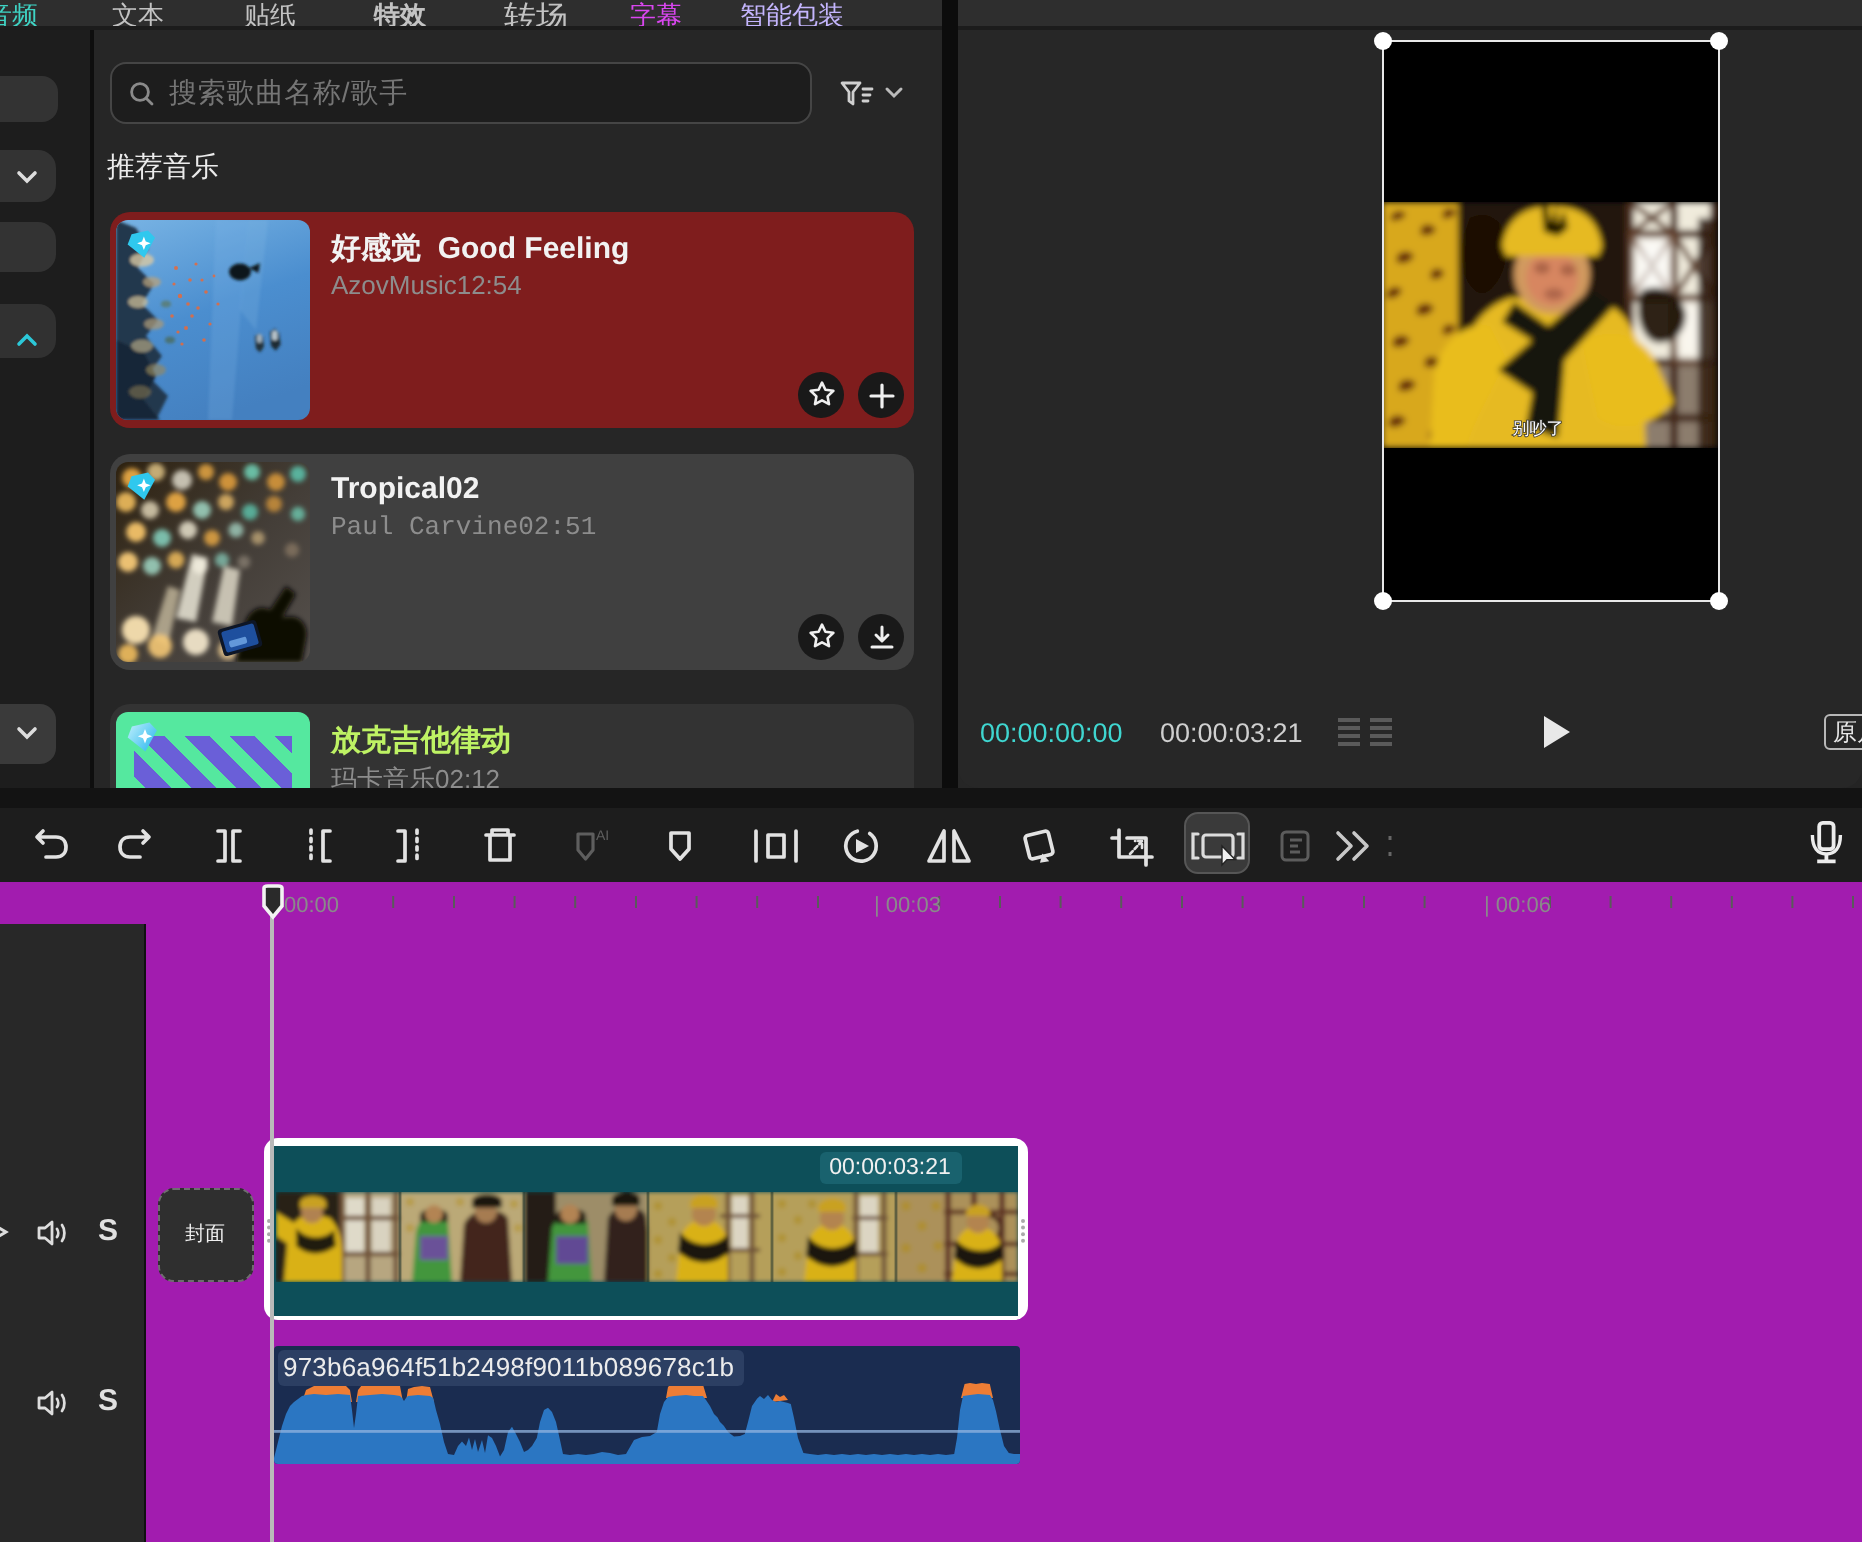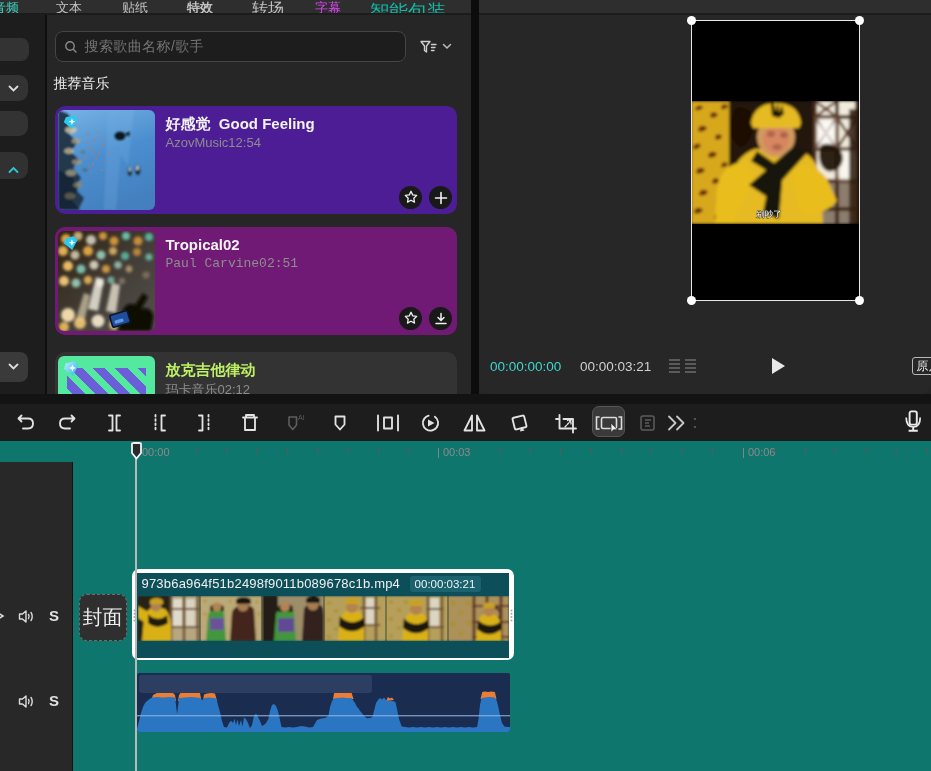--- a/index.html
+++ b/index.html
@@ -12,21 +12,21 @@
 <body>
 <div id="app">
 
 <div class="abs" id="menubar" style="left:0;top:0;width:471px;height:15px;background:#2e2e2e;border-bottom:2px solid #1c1c1c;overflow:hidden;">
   <span class="abs" style="left:-7px;top:-1px;font-size:13px;color:#3fd3c4;">音频</span>
   <span class="abs" style="left:56px;top:-1px;font-size:13px;color:#c2c2c2;">文本</span>
   <span class="abs" style="left:122px;top:-1px;font-size:13px;color:#c2c2c2;">贴纸</span>
   <span class="abs" style="left:187px;top:-1px;font-size:13px;color:#c2c2c2;font-weight:bold;">特效</span>
   <span class="abs" style="left:252px;top:-1px;font-size:16px;color:#c2c2c2;">转场</span>
   <span class="abs" style="left:315px;top:-1px;font-size:13px;color:#d946ef;">字幕</span>
-  <span class="abs" style="left:370px;top:-1px;font-size:19px;color:#14b8a6;">智能包装</span>
+  <span class="abs" style="left:370px;top:-1px;font-size:13px;color:#c4b5fd;">智能包装</span>
 </div>
 
 <div class="abs" id="sidebar" style="left:0;top:15px;width:45px;height:381px;background:#1d1d1d;">
   <div class="abs" style="left:-12px;top:23px;width:41px;height:23px;background:#333;border-radius:8px;"></div>
   <div class="abs" style="left:-12px;top:60px;width:40px;height:26px;background:#333;border-radius:9px;"></div>
   <svg class="abs" style="left:7.5px;top:70px;" width="11" height="8" viewBox="0 0 11 8">
         <path d="M1.5 1.5 L5.5 5.5 L9.5 1.5" stroke="#ddd" stroke-width="1.8" fill="none" stroke-linecap="round"></path>
       </svg>
   <div class="abs" style="left:-12px;top:96px;width:40px;height:25px;background:#333;border-radius:9px;"></div>
   <div class="abs" style="left:-12px;top:137px;width:40px;height:27px;background:#313131;border-radius:9px;"></div>
@@ -52,21 +52,21 @@
   <svg class="abs" style="left:371px;top:22px;" width="20" height="20" viewBox="0 0 20 20">
     <path d="M3 4.5 L12 4.5 L8.5 9 L8.5 15 L6.5 13.5 L6.5 9 Z" stroke="#cfcfcf" stroke-width="1.4" fill="none" stroke-linejoin="round"></path>
     <path d="M13.5 7.5 H18 M13.5 10.5 H17 M13.5 13.5 H16" stroke="#cfcfcf" stroke-width="1.4" stroke-linecap="round"></path>
   </svg>
   <svg class="abs" style="left:395px;top:28px;" width="10" height="7" viewBox="0 0 10 7">
         <path d="M1.5 1.5 L5 5 L8.5 1.5" stroke="#bbb" stroke-width="1.5" fill="none" stroke-linecap="round"></path>
       </svg>
 
   <span class="abs" style="left:7px;top:60px;font-size:14px;color:#ebebeb;">推荐音乐</span>
 
-  <div class="abs" style="left:8px;top:91px;width:402px;height:108px;background:#4c1d95;border-radius:10px;">
+  <div class="abs" style="left:8px;top:91px;width:402px;height:108px;background:#7f1d1d;border-radius:10px;">
     <div class="abs" style="left:3.5px;top:4px;width:97px;height:100px;border-radius:6px;overflow:hidden;">
       <svg width="97" height="100" viewBox="0 0 97 100">
         <defs>
           <linearGradient id="sea" x1="0.15" y1="0" x2="0.5" y2="1">
             <stop offset="0" stop-color="#74b0e2"></stop>
                 <stop offset="0.5" stop-color="#4b8ecf"></stop>
                 <stop offset="1" stop-color="#4480c0"></stop>
           </linearGradient>
           <filter id="b1" x="-20%" y="-20%" width="140%" height="140%">
                 <feGaussianBlur stdDeviation="0.8"></feGaussianBlur>
@@ -129,21 +129,21 @@
     <div class="abs" style="left:344.5px;top:80px;width:23px;height:23px;background:#191919;border-radius:50%;"></div>
     <svg class="abs" style="left:349px;top:84px;" width="14" height="14" viewBox="0 0 14 14">
           <path d="M7 1.3 L8.7 4.9 L12.7 5.4 L9.8 8.2 L10.5 12.1 L7 10.2 L3.5 12.1 L4.2 8.2 L1.3 5.4 L5.3 4.9 Z" stroke="#f0f0f0" stroke-width="1.3" fill="none" stroke-linejoin="round"></path>
         </svg>
     <div class="abs" style="left:374.5px;top:80px;width:23px;height:23px;background:#191919;border-radius:50%;"></div>
     <svg class="abs" style="left:379px;top:84.5px;" width="14" height="14" viewBox="0 0 14 14">
           <path d="M7 1.5 V12.5 M1.5 7 H12.5" stroke="#f0f0f0" stroke-width="1.6" stroke-linecap="round"></path>
         </svg>
   </div>
 
-  <div class="abs" style="left:8px;top:212px;width:402px;height:108px;background:#701a75;border-radius:10px;">
+  <div class="abs" style="left:8px;top:212px;width:402px;height:108px;background:#404040;border-radius:10px;">
     <div class="abs" style="left:3.5px;top:4px;width:97px;height:100px;border-radius:6px;overflow:hidden;">
       <svg width="97" height="100" viewBox="0 0 97 100">
         <defs>
           <linearGradient id="bok" x1="0" y1="0" x2="1" y2="1">
                 <stop offset="0" stop-color="#2e2210"></stop>
                 <stop offset="0.55" stop-color="#443e38"></stop>
                 <stop offset="1" stop-color="#55504c"></stop>
               </linearGradient>
           <filter id="b3" x="-20%" y="-20%" width="140%" height="140%">
                 <feGaussianBlur stdDeviation="1.4"></feGaussianBlur>
@@ -391,21 +391,21 @@
     <text x="284" y="8" font-size="7" fill="#5e5e5e" font-family="Liberation Sans">AI</text>
 
     <g stroke="#ececec" stroke-width="1.9" fill="none">
       <rect x="895.6" y="-0.6" width="7.2" height="13.2" rx="1.8"></rect>
       <path d="M892.2 5.5 C892.2 11.8 894.8 15 899.2 15 C903.6 15 906.2 11.8 906.2 5.5" stroke-width="1.7"></path>
       <path d="M899.2 15 V18 M894.6 18.7 H903.8"></path>
     </g>
   </svg>
 </div>
 
-<div class="abs" id="timeline" style="left:0;top:441px;width:931px;height:330px;background:#0f766e;">
+<div class="abs" id="timeline" style="left:0;top:441px;width:931px;height:330px;background:#a21caf;">
 
   <svg class="abs" style="left:0;top:0;" width="931" height="21" viewBox="0 0 931 21">
     <g stroke="#5a5a5a" stroke-width="1">
       <path d="M196.6 7 V13 M227 7 V13 M257.3 7 V13 M287.6 7 V13 M318 7 V13 M348.3 7 V13 M378.6 7 V13 M409 7 V13"></path>
       <path d="M469.6 7 V13 M500 7 V13 M530.3 7 V13 M560.6 7 V13 M591 7 V13 M621.3 7 V13 M651.6 7 V13 M682 7 V13 M712.3 7 V13"></path>
       <path d="M775 7 V13 M805.3 7 V13 M835.6 7 V13 M865.9 7 V13 M896.2 7 V13 M926.5 7 V13"></path>
     </g>
     <g fill="#8a8a8a" font-size="11" font-family="Liberation Sans">
       <text x="142" y="15">00:00</text>
       <text x="437" y="15">| 00:03</text>
@@ -418,26 +418,25 @@
 
   <svg class="abs" style="left:-9px;top:168px;" width="14" height="14" viewBox="0 0 14 14">
         <path d="M2 4 L7 4 L12 7 L7 10 L2 10 Z" stroke="#ddd" stroke-width="1.5" fill="none"></path>
       </svg>
   <svg class="abs" style="left:18px;top:168px;" width="16" height="15" viewBox="0 0 16 15">
     <path d="M1.5 5 H4.5 L8 2 V13 L4.5 10 H1.5 Z" stroke="#ddd" stroke-width="1.4" fill="none" stroke-linejoin="round"></path>
     <path d="M10.5 5.5 C11.3 6.6 11.3 8.4 10.5 9.5 M13 3.5 C14.6 5.6 14.6 9.4 13 11.5" stroke="#ddd" stroke-width="1.4" fill="none" stroke-linecap="round"></path>
   </svg>
   <div class="abs" style="left:49px;top:166px;width:14px;height:18px;font-size:15px;font-weight:bold;color:#e0e0e0;">S</div>
 
-  <div class="abs" style="left:78.5px;top:152.5px;width:48px;height:47px;background:#2f2f2f;border:1px dashed #6e6e6e;border-radius:8px;color:#f0f0f0;font-size:20px;text-align:center;line-height:45px;">封面</div>
+  <div class="abs" style="left:78.5px;top:152.5px;width:48px;height:47px;background:#2f2f2f;border:1px dashed #6e6e6e;border-radius:8px;color:#f0f0f0;font-size:10px;text-align:center;line-height:45px;">封面</div>
 
   <div class="abs" style="left:131.5px;top:127.5px;width:382px;height:91.5px;background:#fff;border-radius:7px;"></div>
   <div class="abs" style="left:137px;top:132px;width:372.3px;height:85px;background:#0d4f59;overflow:hidden;">
 
-    <span class="abs" style="left:4.5px;top:3px;font-size:13px;color:#f0f0f0;letter-spacing:0.2px;">973b6a964f51b2498f9011b089678c1b.mp4</span>
     <div class="abs" style="left:272.5px;top:3px;width:71px;height:16px;background:#19626e;border-radius:3px;color:#f0f0f0;font-size:11.5px;text-align:center;line-height:16px;">00:00:03:21</div>
 
     <svg class="abs" style="left:0.5px;top:23px;" width="371" height="45" viewBox="0 0 371 45">
       <defs>
             <filter id="tb" x="-5%" y="-5%" width="110%" height="110%">
               <feGaussianBlur stdDeviation="1"></feGaussianBlur>
             </filter>
           </defs>
       <g filter="url(#tb)">
 
@@ -580,20 +579,21 @@
         <path d="M41 28 L42 22 L44 19.5 L48 20 L52 19.5 L56 20 L60 19.5 L63 20 L64.5 28 Z"></path>
         <path d="M66 28 L67 21.5 L70 20.5 L74 20 L78 20.5 L80 28 Z"></path>
         <path d="M196 26 L197 20.5 L198.7 19 L202 18.5 L206 19 L210 18.5 L214.4 19 L216.5 26 Z"></path>
         <path d="M249 28 L251 24 L253 25.5 L255 24.5 L257 27 Z"></path>
         <path d="M343.5 26 L344.5 22 L345.3 19 L348 18.5 L351 19 L354 18.5 L357.9 19 L359.5 26 Z"></path>
       </g>
       <path d="M0 59 L0 56 L2 48 L4 40 L6 34 L8 30 L10 28 L12 26.5 L14 25 L16 24.5 L20 24 L26 24.5 L32 24 L38 24.5 L39 32 L40 41 L41 34 L42 25 L48 24.5 L54 24 L60 24.5 L63 25 L64 26 L65 27.5 L66 26 L67 25 L72 24.5 L78 25 L79.6 26 L81 32 L83 39 L85 48 L87 54 L90 54.5 L92 50 L94 47.8 L96 50 L97.5 45.7 L99 52 L100.5 46.5 L102 53 L104 47 L105.5 53.5 L107 44.6 L109 46 L111 50 L113 55.2 L115 52 L117 43 L119 40.4 L121 44 L123 48 L125 53 L127 52 L129 50 L131.4 46 L133 38 L135 32 L137 30.9 L139 33 L141 38 L143 47 L144.5 54 L148 54.5 L152 54 L156 54.5 L160 54 L164 53 L168 53.5 L172 54.5 L176 54 L180 47 L184 45.5 L188 45 L191.4 43 L193 34 L195 28 L197 25.5 L200 25 L206 24.5 L210 25 L214.4 25 L216 27 L218 30 L220 34 L221.8 35.7 L223 38 L224.9 39.9 L227 43 L230 45.2 L233 45 L235.4 44 L237 38 L239 30 L241.6 26.3 L243 25 L245 26.5 L247 24.5 L249 27 L251 28 L253 27.5 L255 28 L257 28.5 L258.4 29 L260 36 L262 46 L264.7 53.5 L268 54 L272 54.5 L276 54 L280 54.5 L284 54 L288 54.5 L292 54 L296 54.5 L300 54 L304 54.5 L308 54 L312 54.5 L316 54 L320 54.5 L324 54 L328 54.5 L332 54 L336 54.5 L340.1 54 L341.5 46 L343 32 L344.5 25 L348 24.5 L352 24 L357.9 24.5 L359.5 27 L361 32.6 L363 42 L365 50 L367.4 53.5 L370 54 L373 54 L373 59 Z" fill="#2b76c2"></path>
       <rect x="0" y="42" width="373" height="1.4" fill="#93b4df" opacity="0.75"></rect>
     </svg>
     <div class="abs" style="left:1.5px;top:1.5px;width:233px;height:18px;background:#2c3f63;border-radius:3px;"></div>
+    <span class="abs" style="left:4.5px;top:3px;font-size:13px;color:#ececec;letter-spacing:0.1px;">973b6a964f51b2498f9011b089678c1b</span>
   </div>
 
   <div class="abs" style="left:135.4px;top:2px;width:1.4px;height:328px;background:#b9b9b9;"></div>
   <svg class="abs" style="left:130px;top:1px;" width="13" height="18" viewBox="0 0 13 18">
     <path d="M2 2 C2 1 3 1 4 1 L9 1 C10 1 11 1 11 2 L11 11 L6.5 16.5 L2 11 Z" fill="#2a2a2a" stroke="#f2f2f2" stroke-width="1.8"></path>
   </svg>
 </div>
 
 </div>
 

